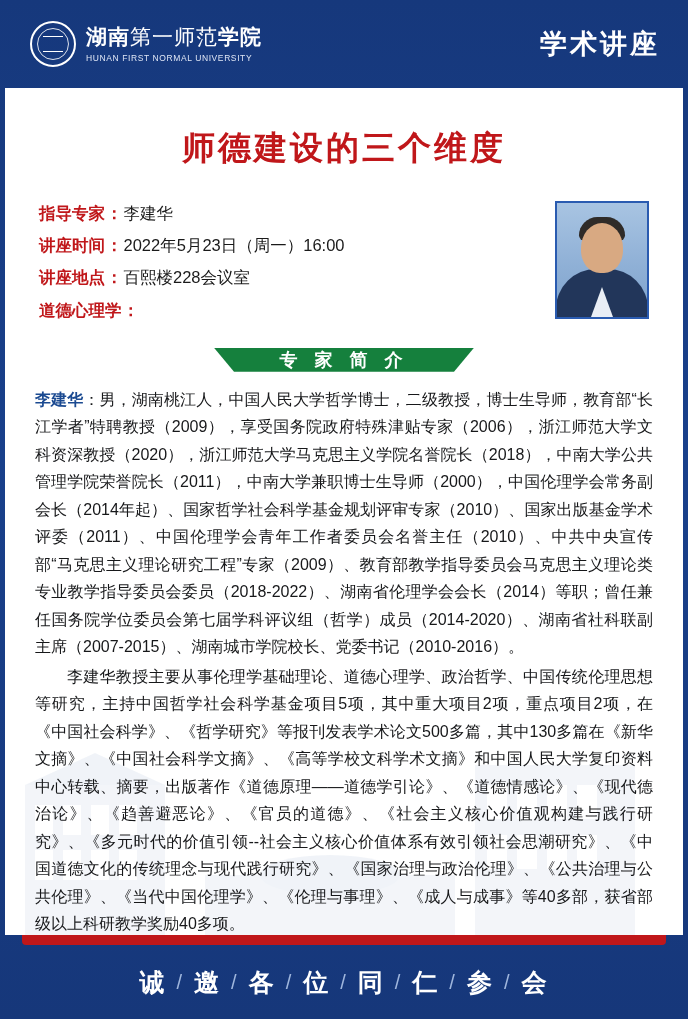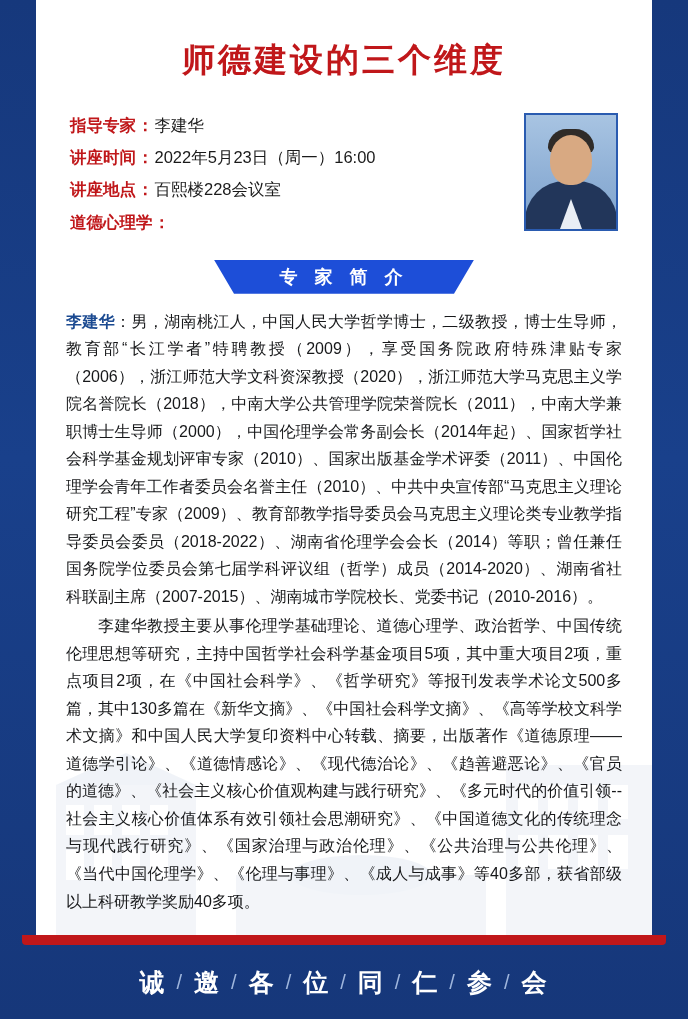--- a/index.html
+++ b/index.html
@@ -45,21 +45,21 @@
   .logo-en{
     color:#dfe6f5;font-size:8.5px;letter-spacing:.6px;
     margin-top:3px;white-space:nowrap;
   }
   .header-title{
     color:#fff;font-size:27px;font-weight:bold;letter-spacing:3px;
     white-space:nowrap;
   }
   
   .card{
-    margin:0 36px;flex:1 1 auto;background:#fff;
+    margin:0 5px;flex:1 1 auto;background:#fff;
     position:relative;overflow:hidden;
     box-sizing:border-box;padding:0;
     display:flex;flex-direction:column;
   }
   .bg-building{
     position:absolute;left:0;right:0;bottom:0;height:210px;
     opacity:.12;pointer-events:none;
   }
   .title-main{
     text-align:center;color:#c0171a;font-weight:bold;
@@ -104,21 +104,21 @@
   .portrait .shirt{
     position:absolute;left:50%;transform:translateX(-50%);
     bottom:0;width:22px;height:30px;background:#e9eef5;
     clip-path:polygon(50% 0,100% 100%,0 100%);
   }
   
   .banner-wrap{
     position:relative;z-index:2;margin:22px auto 0;width:260px;height:34px;
   }
   .banner{
-    width:100%;height:100%;background:#1d4ed8;color:#fff;
+    width:100%;height:100%;background:#15803d;color:#fff;
     display:flex;align-items:center;justify-content:center;
     font-size:18px;font-weight:bold;letter-spacing:6px;
     clip-path:polygon(0 0,100% 0,calc(100% - 20px) 100%,20px 100%);
   }
   
   .bio{
     position:relative;z-index:2;
     padding:14px 30px 0;font-size:16px;line-height:1.72;
     color:#17181a;text-align:justify;
   }
@@ -135,20 +135,32 @@
     display:flex;align-items:center;justify-content:center;
     color:#fff;font-size:25px;font-weight:bold;letter-spacing:2px;
   }
   .footer .sep{color:#9fb6dd;margin:0 10px;font-weight:normal;font-size:20px;}
 </style>
 </head>
 <body>
 
 <div class="poster">
 
+  <div class="header">
+    <div class="logo-wrap">
+      <div class="logo-mark"></div>
+      <div class="logo-text">
+        <div class="logo-cn">
+          <span>湖南</span><span class="thin">第一师范</span><span>学院</span>
+        </div>
+        <div class="logo-en">HUNAN FIRST NORMAL UNIVERSITY</div>
+      </div>
+    </div>
+    <div class="header-title">学术讲座</div>
+  </div>
 
   <div class="card">
 
     <svg class="bg-building" viewBox="0 0 644 210" preserveAspectRatio="none">
       <rect x="20" y="60" width="140" height="150" fill="#9fb4d4"></rect>
       <rect x="30" y="80" width="18" height="30" fill="#fff"></rect>
       <rect x="58" y="80" width="18" height="30" fill="#fff"></rect>
       <rect x="86" y="80" width="18" height="30" fill="#fff"></rect>
       <rect x="114" y="80" width="18" height="30" fill="#fff"></rect>
       <rect x="30" y="125" width="18" height="30" fill="#fff"></rect>

